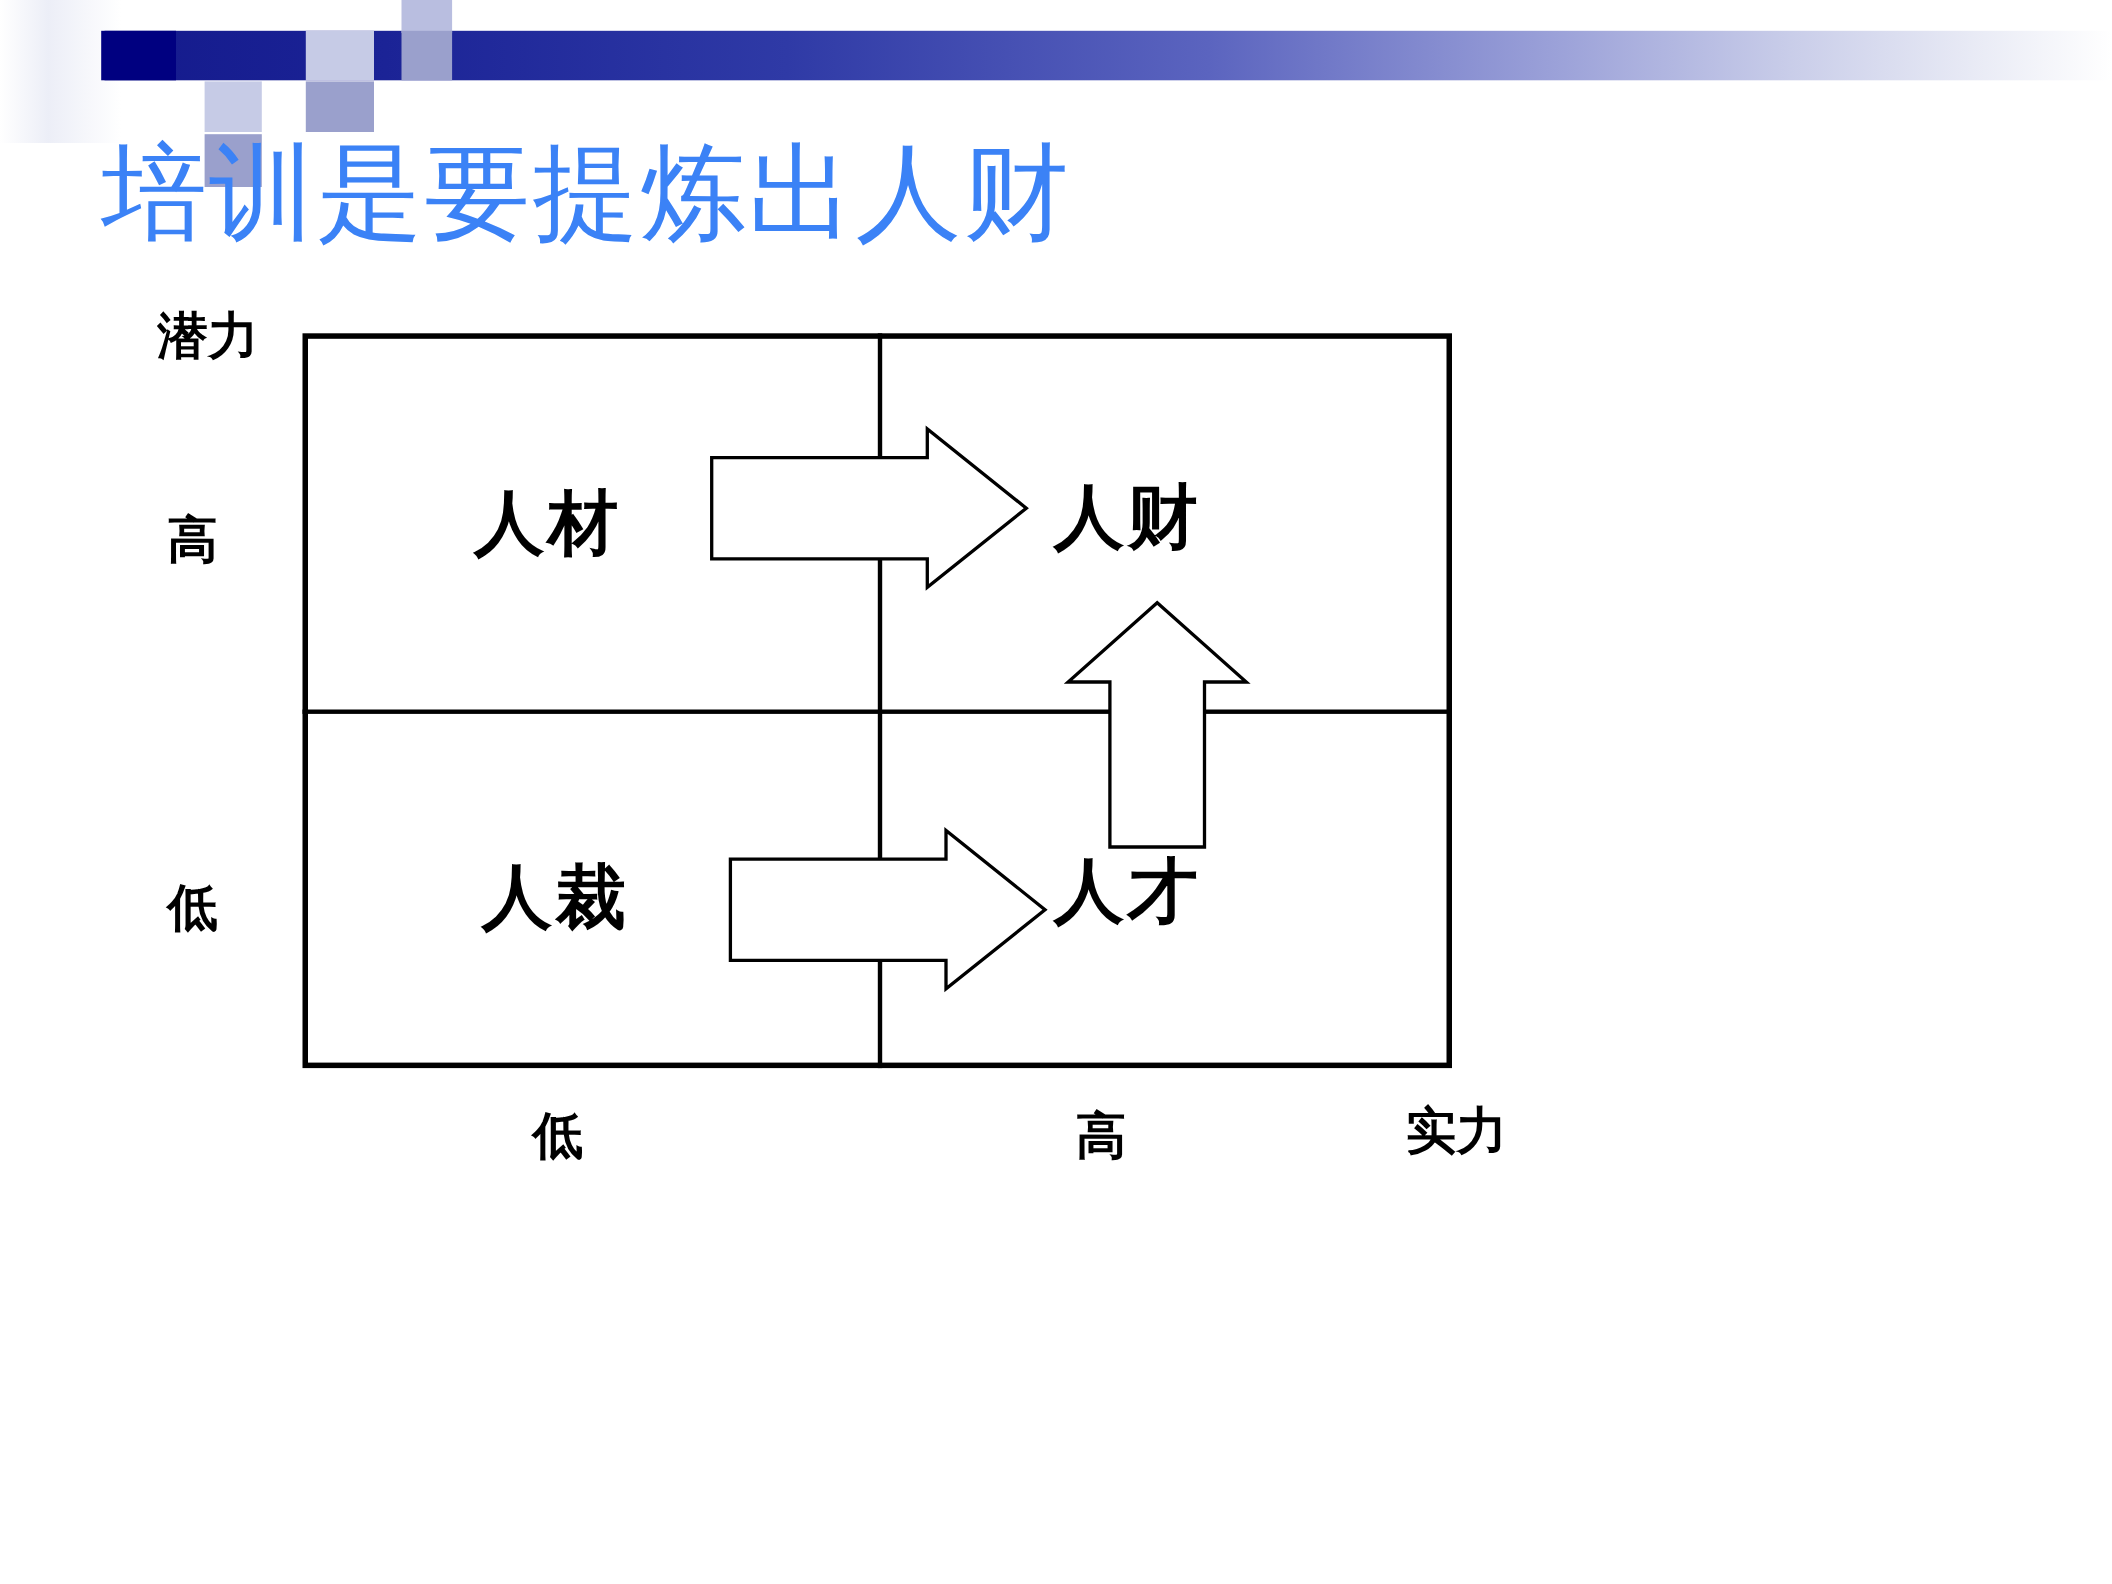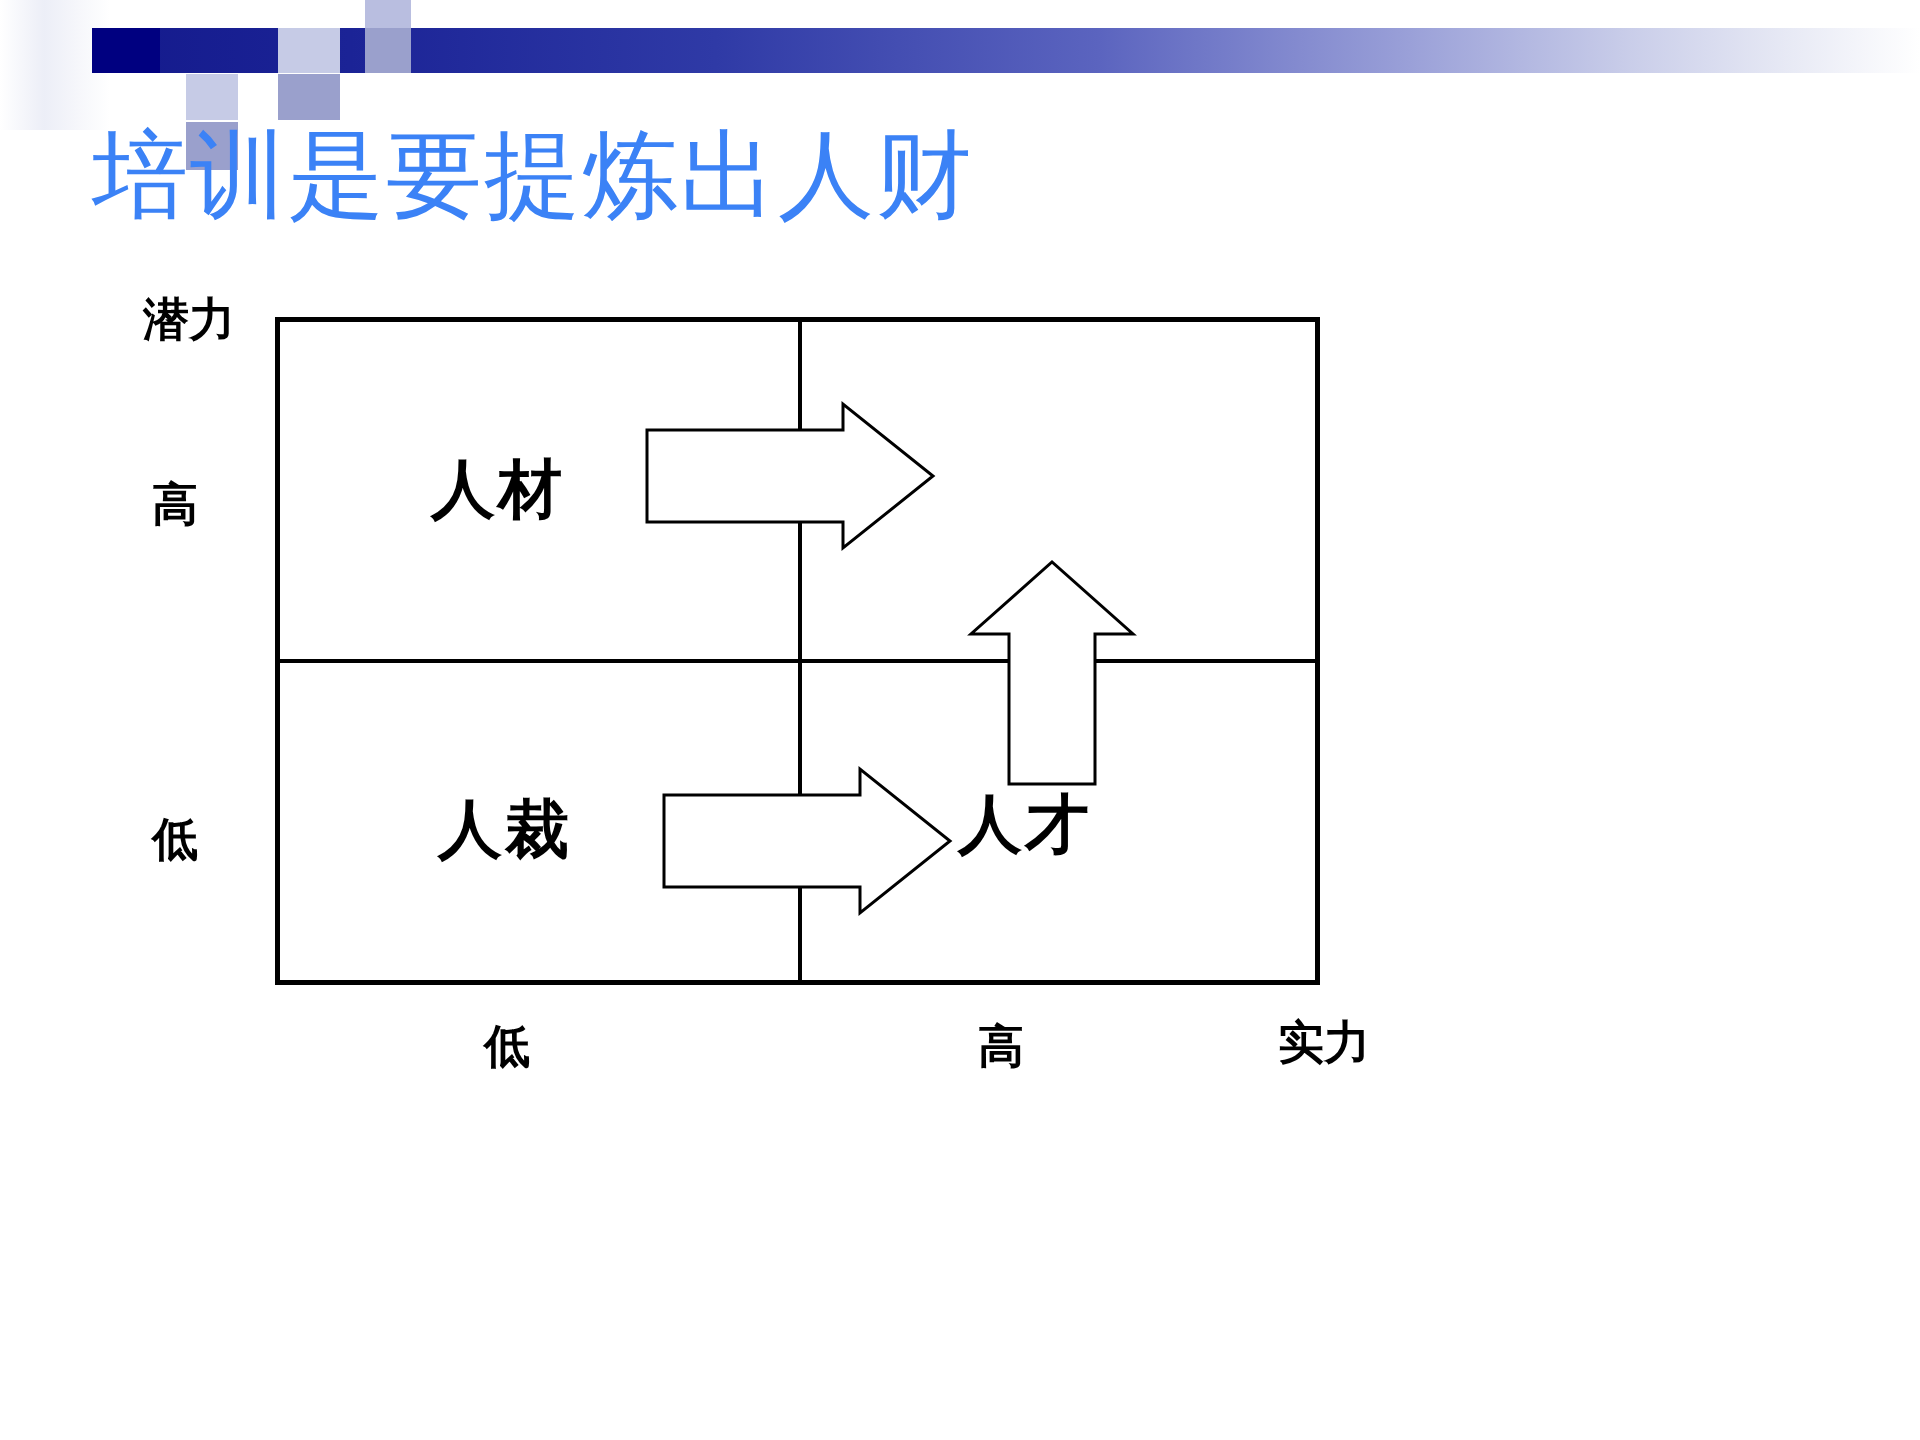--- a/index.html
+++ b/index.html
@@ -73,21 +73,21 @@
     color: #3b82f6;
     letter-spacing: 2px;
     white-space: nowrap;
     font-family: "DejaVu Serif", "Liberation Serif", serif;
   }
 
   
   #matrix-wrap {
     position: absolute;
     left: 0;
-    top: 16px;
+    top: 2px;
     width: 1920px;
     height: 1060px;
   }
   #matrix-box {
     position: absolute;
     left: 275px;
     top: 301px;
     width: 1045px;
     height: 668px;
     border: 5px solid #000000;
@@ -182,20 +182,21 @@
   <div id="divider-horizontal"></div>
 
   <div class="axis-label" id="axis-y-title">潜力</div>
   <div class="axis-label" id="axis-y-high">高</div>
   <div class="axis-label" id="axis-y-low">低</div>
   <div class="axis-label" id="axis-x-low">低</div>
   <div class="axis-label" id="axis-x-high">高</div>
   <div class="axis-label" id="axis-x-title">实力</div>
 
   <div class="quadrant-label" id="label-rencai-material">人材</div>
+  <div class="quadrant-label" id="label-rencai-wealth">人财</div>
   <div class="quadrant-label" id="label-rencai-cut">人裁</div>
   <div class="quadrant-label" id="label-rencai-talent">人才</div>
 
   <svg class="arrow-svg" id="arrow-top-right-svg" width="300" height="150" viewBox="0 0 300 150">
     <path class="arrow-path" d="M 2,14 L 198,14 L 198,-12 L 288,60 L 198,132 L 198,106 L 2,106 Z"></path>
   </svg>
 
   <svg class="arrow-svg" id="arrow-bottom-right-svg" width="300" height="150" viewBox="0 0 300 150">
     <path class="arrow-path" d="M 2,14 L 198,14 L 198,-12 L 288,60 L 198,132 L 198,106 L 2,106 Z"></path>
   </svg>

